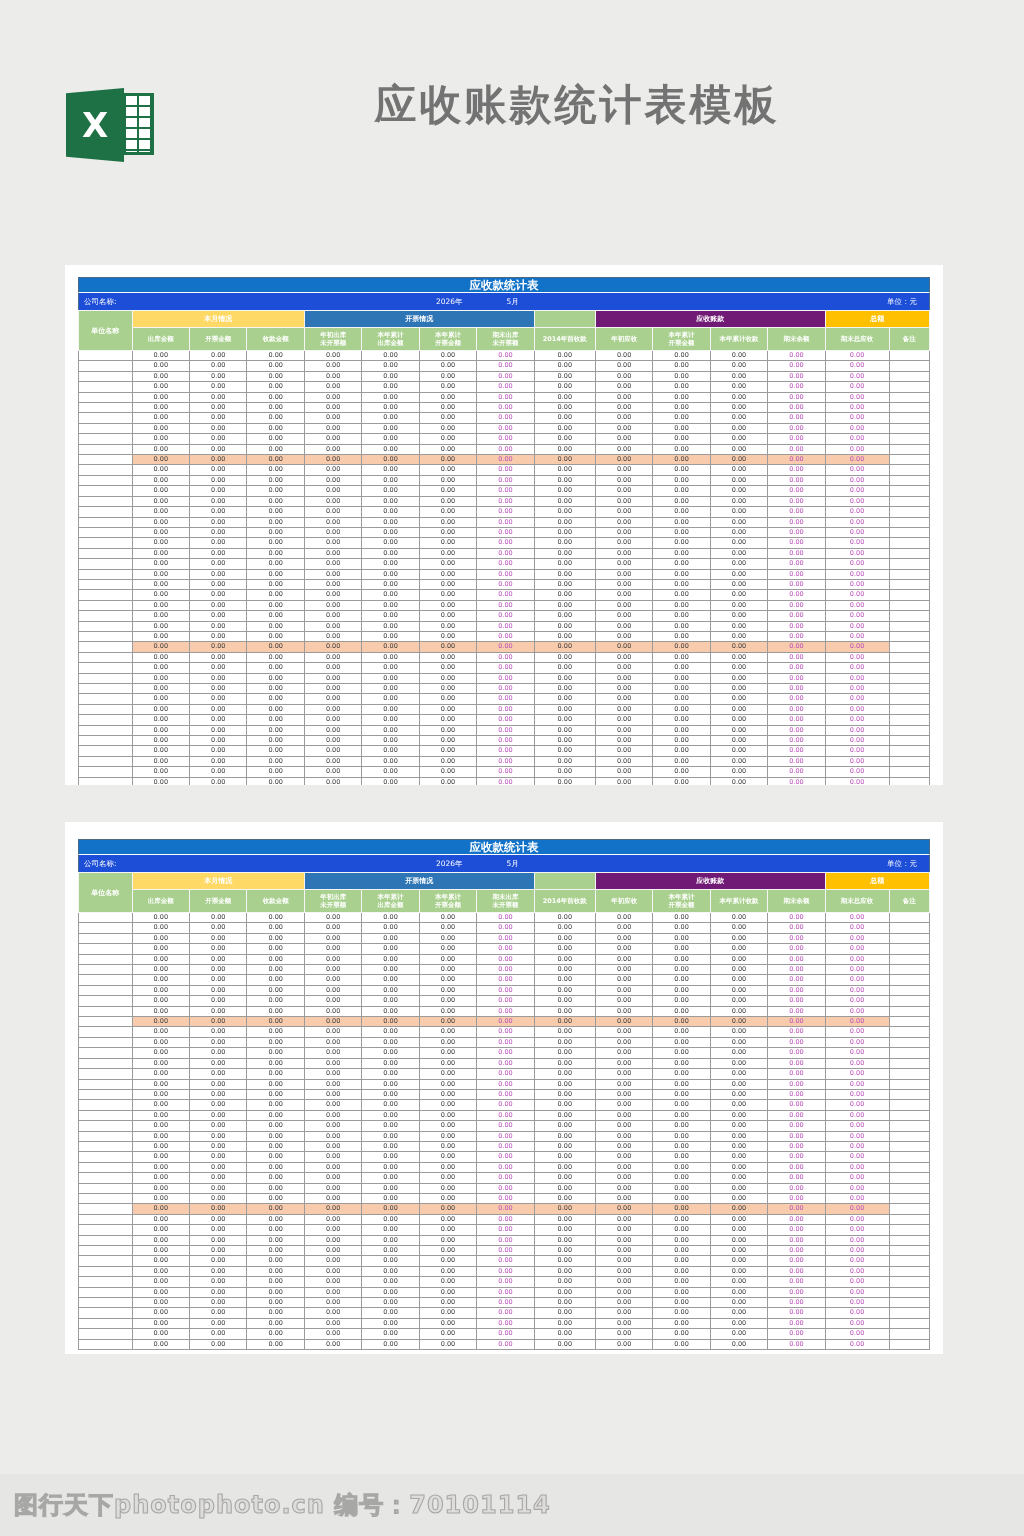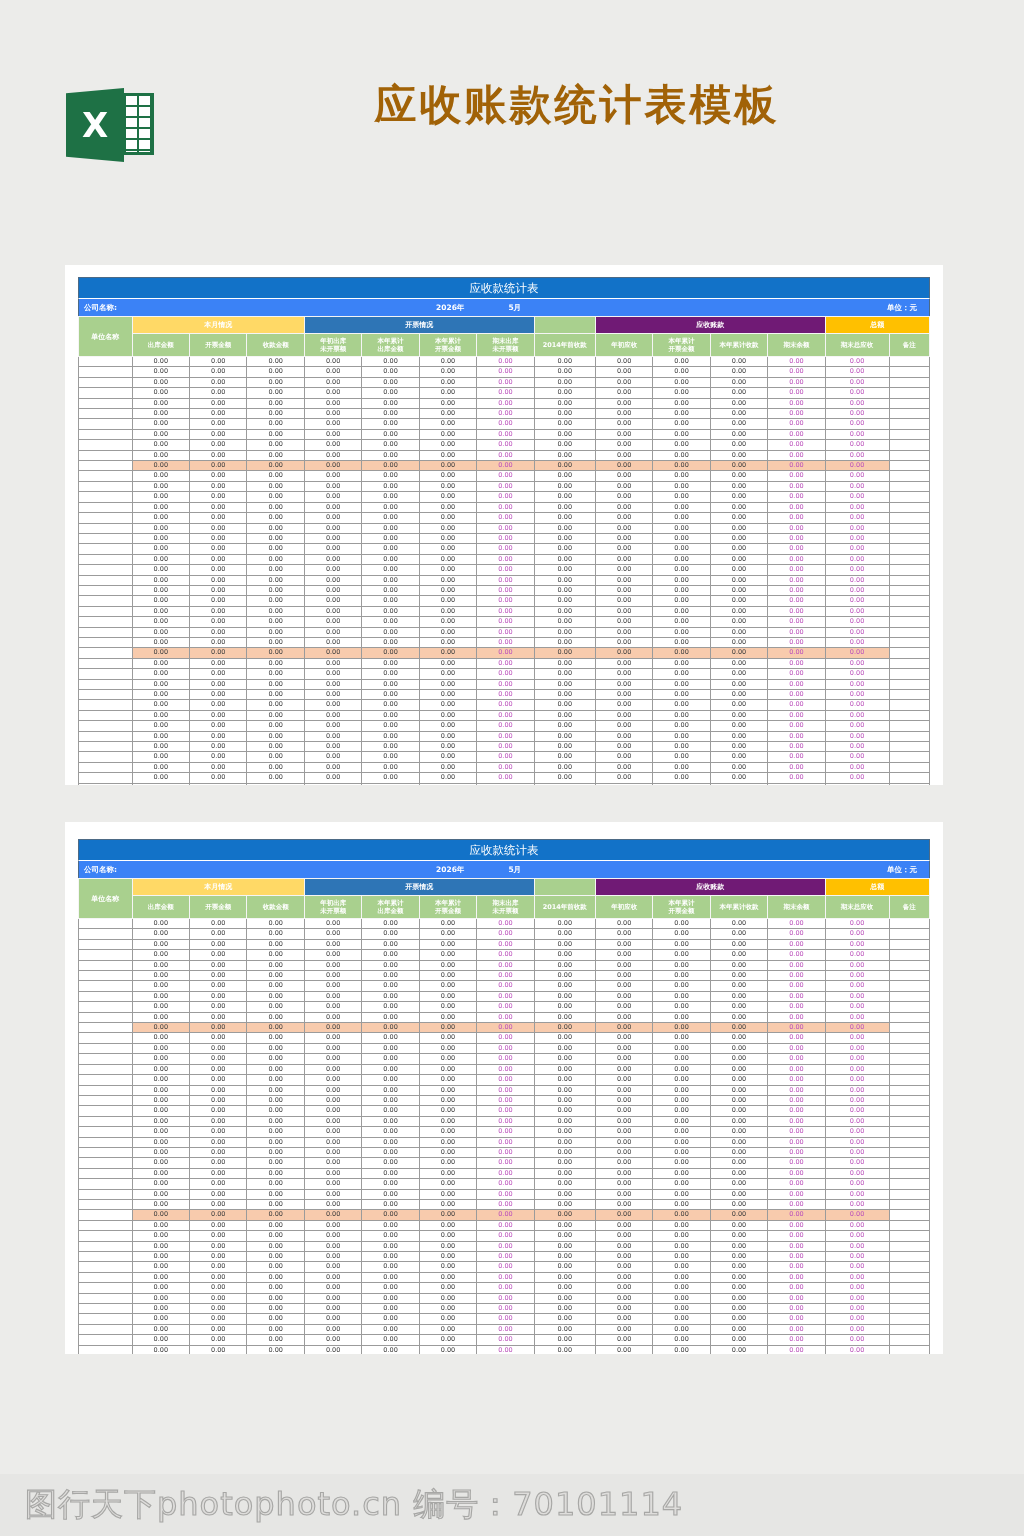--- a/index.html
+++ b/index.html
@@ -3,21 +3,21 @@
 <meta charset="utf-8">
 <style>
   html,body{margin:0;padding:0;}
   body{
     width:1024px;height:1536px;position:relative;overflow:hidden;
     background:#ECECEA;
     font-family:"DejaVu Sans","Liberation Sans",sans-serif;
   }
   
   .top-header{position:absolute;left:150px;right:20px;top:82px;text-align:center;}
-  .main-title{color:#a16207;font-size:42px;font-weight:bold;letter-spacing:3px;line-height:1.1;}
+  .main-title{color:#737373;font-size:42px;font-weight:bold;letter-spacing:3px;line-height:1.1;}
   .subtitle{margin-top:12px;color:#3d3d3d;font-size:25px;letter-spacing:1px;}
 
   
   .xl-logo{position:absolute;left:66px;top:88px;width:88px;height:74px;}
   .xl-sheet{
     position:absolute;right:0;top:5px;width:44px;height:62px;background:#fff;
     border:3px solid #1E7145;box-sizing:border-box;
     background-image:
       repeating-linear-gradient(to bottom, transparent 0 9px, #1E7145 9px 11px),
       repeating-linear-gradient(to right, transparent 0 11px, #1E7145 11px 13px);
@@ -31,26 +31,26 @@
 
   
   .card{
     position:absolute;left:65px;width:878px;background:#fff;
     box-sizing:border-box;overflow:hidden;
   }
   #card1{top:265px;height:520px;padding:12px 13px 0 13px;}
   #card2{top:822px;height:532px;padding:17px 13px 0 13px;}
 
   .title-bar{
-    height:22px;background:#1272C8;color:#fff;font-weight:normal;font-size:11.5px;
+    height:16px;background:#1272C8;color:#fff;font-weight:bold;font-size:11.5px;
     display:flex;align-items:center;justify-content:center;
     border:1px solid #4d6a85;border-bottom:1px solid #fff;box-sizing:border-box;
   }
   .info-bar{
-    height:17px;background:#3b82f6;color:#fff;font-size:7.5px;font-weight:bold;
+    height:17px;background:#1d4ed8;color:#fff;font-size:7.5px;font-weight:normal;
     position:relative;display:flex;align-items:center;
     border-left:1px solid #4d6a85;border-right:1px solid #4d6a85;box-sizing:border-box;
   }
   .info-company{padding-left:5px;}
   .info-ym{position:absolute;left:42%;display:flex;gap:44px;}
   .info-unit{margin-left:auto;padding-right:12px;}
 
   table.sheet-table{
     width:100%;border-collapse:collapse;table-layout:fixed;
     border:1px solid #5a5a5a;
@@ -77,21 +77,21 @@
   .sheet-table td.mag{color:#BB4FBB;}
   tr.hl td{background:#F8CBAD;}
   tr.hl td.edge{background:#fff;}
 
   
   .footer-strip{
     position:absolute;left:0;right:0;bottom:0;height:62px;background:#E6E6E4;
     display:flex;align-items:center;
   }
   .watermark{
-    padding-left:25px;font-size:32px;font-weight:normal;letter-spacing:1px;
+    padding-left:14px;font-size:24px;font-weight:bold;letter-spacing:1px;
     color:#dedddb;-webkit-text-stroke:1.1px #a7a7a5;
   }
 </style>
 </head>
 <body>
 
 <div class="xl-logo">
   <div class="xl-sheet"></div>
   <div class="xl-front">X</div>
 </div>

